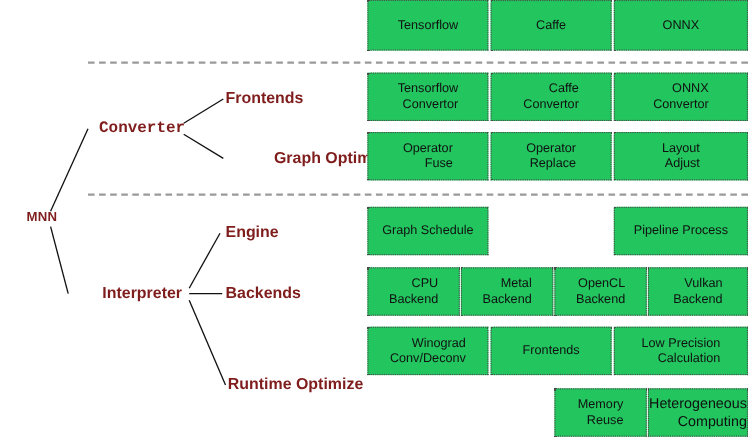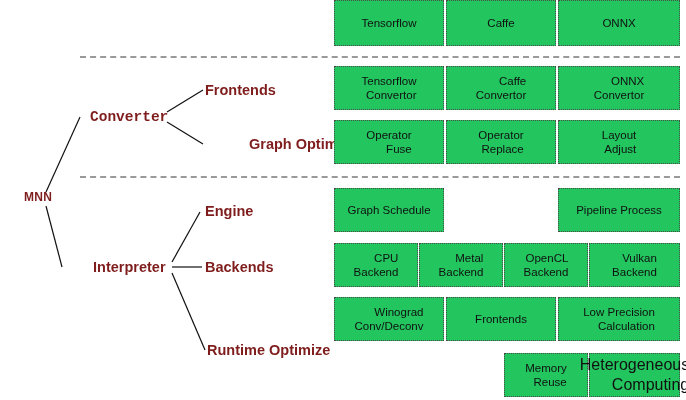--- a/index.html
+++ b/index.html
@@ -177,19 +177,19 @@
   </div>
   <div class="box" style="left:558px;top:297px;width:122px;height:44px;white-space:pre-line;">
     <span>Low Precision
 Calculation</span>
   </div>
 
   <div class="box" style="left:504px;top:353px;width:84px;height:44px;white-space:pre-line;">
     <span>Memory
 Reuse</span>
   </div>
-  <div class="box" style="left:589px;top:353px;width:91px;height:44px;white-space:pre-line;font-size:16px;">
+  <div class="box" style="left:589px;top:353px;width:91px;height:44px;white-space:pre-line;font-size:13px;">
     <span>Heterogeneous
 Computing</span>
   </div>
 
 
 </div>
 
 </body></html>

